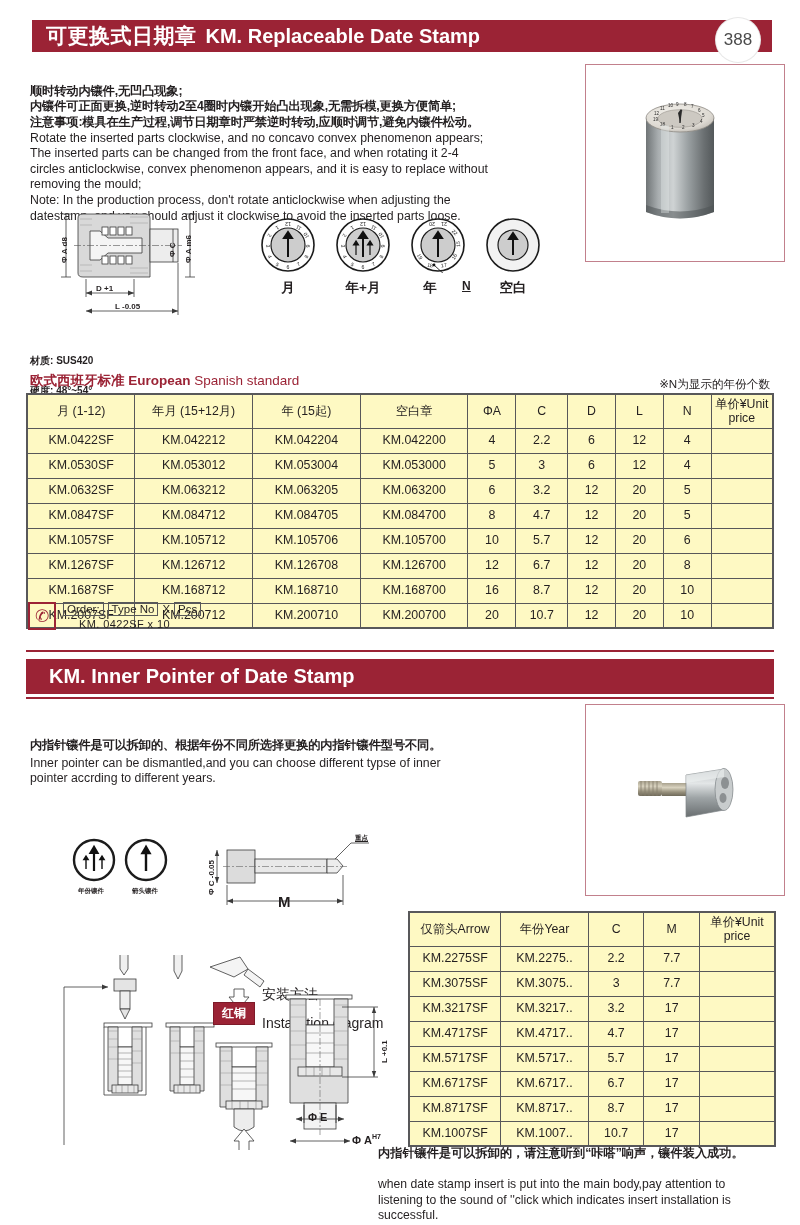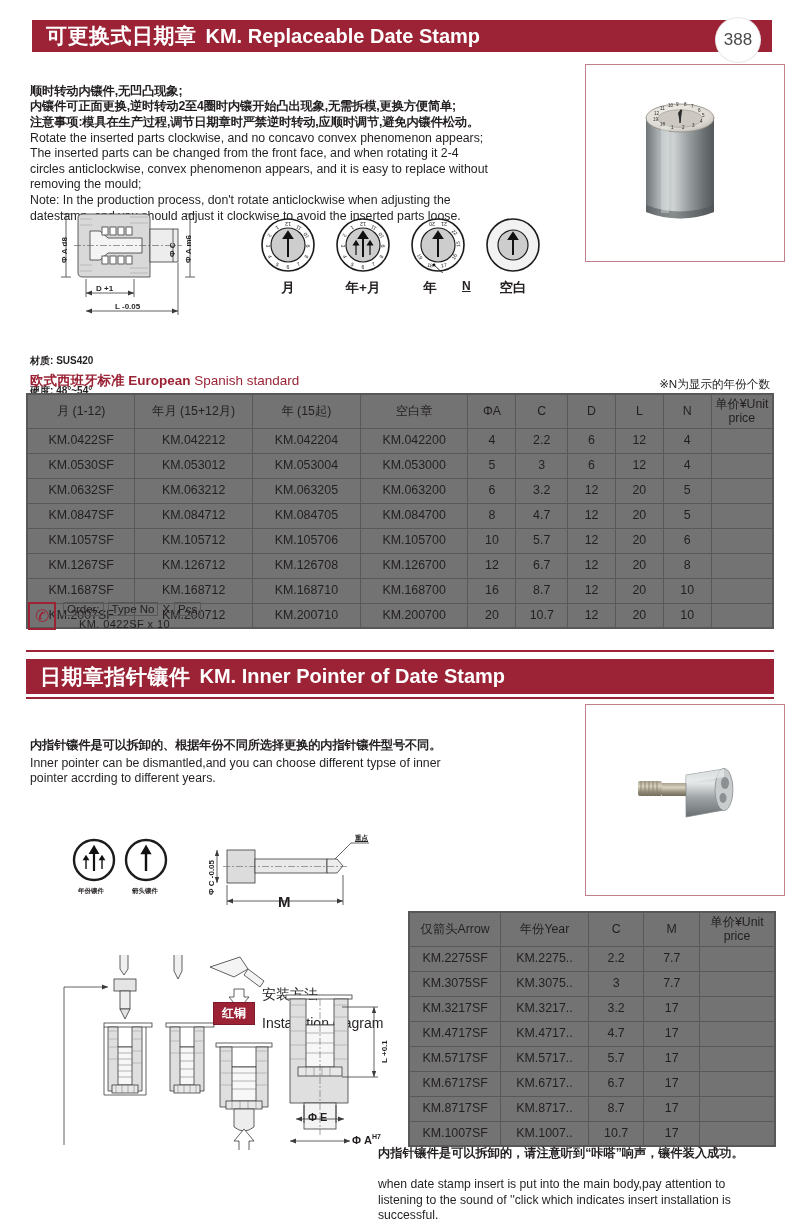--- a/index.html
+++ b/index.html
@@ -88,21 +88,21 @@
     text-align: right;
     font-size: 11.6px;
     line-height: 14.5px;
     white-space: pre-line;
   }
 
   
   table.dt {
     position: absolute;
     border-collapse: collapse;
-    background: #737373;
+    background: #fef9c3;
   }
   table.dt th, table.dt td {
     border: 1px solid #58585a;
     text-align: center;
     font-size: 12.4px;
     font-weight: normal;
     color: #231f20;
     padding: 0;
     line-height: 1.15;
   }
@@ -554,21 +554,20 @@
         <span class="bx">Type No</span>
         <span>X</span>
         <span class="bx">Pcs</span>
       </div>
       <div class="order-line2">KM. 0422SF  x  10</div>
     </div>
   </div>
 
   <div class="sec-underline" style="left:26px; top:650px; width:748px;"></div>
   <div class="sec-bar" style="left:26px; top:659px; width:748px; height:35px;">
-    <span class="title-cn">日期章指针镶件</span>
     <span class="title-en">KM. Inner Pointer of Date Stamp</span>
   </div>
   <div class="sec-underline" style="left:26px; top:697px; width:748px;"></div>
 
   <div class="desc" style="left:30px; top:722px; width:530px;">
     <span class="cn">内指针镶件是可以拆卸的、根据年份不同所选择更换的内指针镶件型号不同。</span>
   </div>
   <div class="desc" style="left:30px; top:740px; width:530px;">
     <span>Inner pointer can be dismantled,and you can choose different typse of inner
 pointer accrding to different years.</span>

